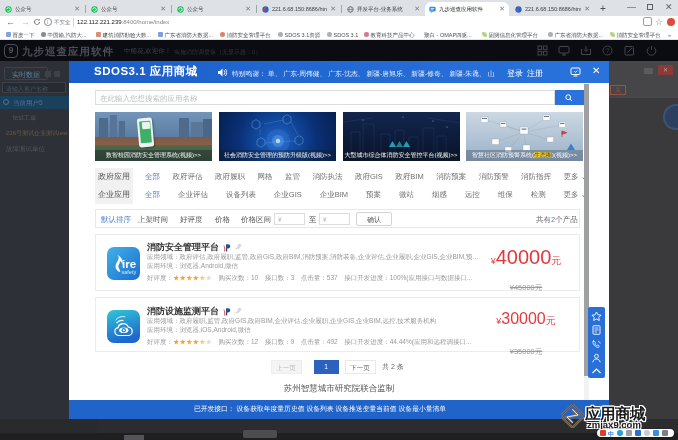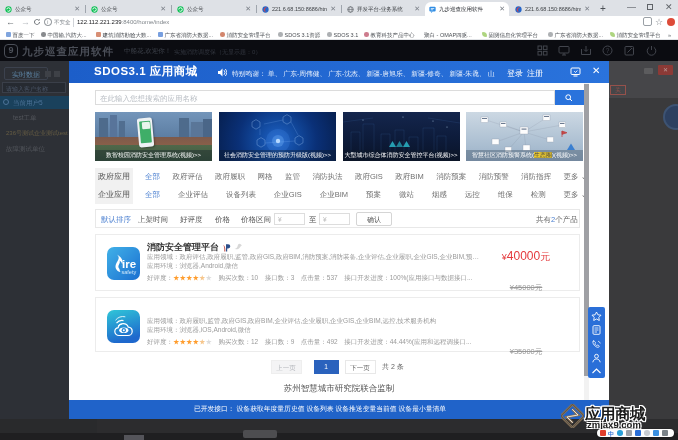--- a/index.html
+++ b/index.html
@@ -385,21 +385,21 @@
           </svg>
     <div class="a" style="left:51px;top:6px;font-size:9px;font-weight:bold;color:#333;">消防安全管理平台 <svg width="9" height="9" viewBox="0 0 9 9" style="vertical-align:-1.5px;">
               <path d="M2.2 8.5C2.6 5.5 2 3.4 1.2 1.8 2.8 2.8 3.6 4.8 3.4 8.5z" fill="#c0504a"></path>
               <path d="M4 1.2h2.2a2.1 2.1 0 0 1 0 4.2H5.2V8.5H4z" fill="#2d4f8a"></path>
             </svg> <svg width="10" height="9" viewBox="0 0 10 9" style="vertical-align:-1px;">
               <path d="M1.5 7c2-.4 3-1.8 3.2-3.2.2-1.5 1.3-2.3 2.4-1.9.8.3 1.1 1 1.9 1-.4.8-1.1.8-1.6 1.9-.6 1.2-1.5 2.3-3.4 2.4z" fill="#d8d8d8"></path>
             </svg></div>
     <div class="cline" style="top:17.5px;width:337px;">应用领域：政府评估,政府履职,监管,政府GIS,政府BIM,消防预案,消防装备,企业评估,企业履职,企业GIS,企业BIM,预案,微站,...</div>
     <div class="cline" style="top:26.5px;">应用环境：浏览器,Android,微信</div>
     <div class="cline" style="top:39px;width:390px;">好评度：<span class="stars">★★★★<span style="color:#f6c68c;">★</span><span style="color:#dcdcdc;">★</span></span>　购买次数：10　接口数：3　点击量：537　接口开发进度：100%(应用接口与数据接口...</div>
-    <div class="prc" style="top:11px;"><span style="font-size:9px;">¥</span><span style="font-size:12px;">40000</span><span style="font-size:10px;">元</span></div>
+    <div class="prc" style="top:11px;"><span style="font-size:9px;">¥</span><span style="font-size:20px;">40000</span><span style="font-size:10px;">元</span></div>
     <div class="oldp" style="top:32px;">¥45000元</div>
   </div>
 
   <div class="card" style="top:236px;height:55px;">
     <svg class="a" style="left:11px;top:12px;" width="33" height="33" viewBox="0 0 33 33">
             <defs>
               <linearGradient id="g2" x1="0" y1="0" x2=".3" y2="1">
                 <stop offset="0" stop-color="#30c6d8"></stop>
                 <stop offset="1" stop-color="#1e68cd"></stop>
               </linearGradient>
@@ -408,23 +408,30 @@
             <g fill="none" stroke="#fff" stroke-width="1.2">
               <path d="M9.5 13.2a7 7 0 0 1 7-2.6"></path>
               <path d="M8.5 10.2a10 10 0 0 1 9.8-3.4" stroke-width="1" opacity=".85"></path>
               <path d="M10.8 16a4.2 4.2 0 0 1 4-1.6" stroke-width="1" opacity=".9"></path>
               <path d="M12 25.5c-2.3 0-4.2-1.8-4.2-4 0-2 1.5-3.6 3.4-3.9.5-2.3 2.6-4 5.1-4 2.3 0 4.3 1.5 5 3.6 2.2.2 3.9 2 3.9 4.2 0 2.3-1.9 4.1-4.2 4.1z"></path>
             </g>
             <ellipse cx="16.8" cy="20.3" rx="4.6" ry="2.8" fill="#fff"></ellipse>
             <circle cx="16.8" cy="20.3" r="2.2" fill="#2887d6"></circle>
             <circle cx="16.8" cy="20.3" r="1" fill="#fff"></circle>
           </svg>
+    <div class="a" style="left:51px;top:7px;font-size:9px;font-weight:bold;color:#333;">消防设施监测平台 <svg width="9" height="9" viewBox="0 0 9 9" style="vertical-align:-1.5px;">
+              <path d="M2.2 8.5C2.6 5.5 2 3.4 1.2 1.8 2.8 2.8 3.6 4.8 3.4 8.5z" fill="#c0504a"></path>
+              <path d="M4 1.2h2.2a2.1 2.1 0 0 1 0 4.2H5.2V8.5H4z" fill="#2d4f8a"></path>
+            </svg> <svg width="10" height="9" viewBox="0 0 10 9" style="vertical-align:-1px;">
+              <path d="M1.5 7c2-.4 3-1.8 3.2-3.2.2-1.5 1.3-2.3 2.4-1.9.8.3 1.1 1 1.9 1-.4.8-1.1.8-1.6 1.9-.6 1.2-1.5 2.3-3.4 2.4z" fill="#d8d8d8"></path>
+            </svg></div>
     <div class="cline" style="top:18.5px;width:337px;">应用领域：政府履职,监管,政府GIS,政府BIM,企业评估,企业履职,企业GIS,企业BIM,远控,技术服务机构</div>
     <div class="cline" style="top:27.5px;">应用环境：浏览器,iOS,Android,微信</div>
     <div class="cline" style="top:39.5px;width:390px;">好评度：<span class="stars">★★★★<span style="color:#f6c68c;">★</span><span style="color:#dcdcdc;">★</span></span>　购买次数：12　接口数：9　点击量：492　接口开发进度：44.44%(应用和远程调接口...</div>
+    <div class="prc" style="top:12px;"><span style="font-size:9px;">¥</span><span style="font-size:16px;">30000</span><span style="font-size:10px;">元</span></div>
     <div class="oldp" style="top:33px;">¥35000元</div>
   </div>
 
   <div class="pgbtn" style="left:201.5px;width:31px;background:#f4f4f5;color:#b4b7bc;border:1px solid #eee;">上一页</div>
   <div class="pgbtn" style="left:244.5px;width:25px;background:#2a62bd;color:#fff;">1</div>
   <div class="pgbtn" style="left:275.5px;width:31px;background:#fff;color:#666;border:1px solid #e8e8e8;">下一页</div>
   <div class="pgbtn" style="left:313px;color:#666;font-size:7px;">共 2 条</div>
   <div class="a" style="left:0;top:322px;width:540px;text-align:center;font-size:8.5px;color:#555;">苏州智慧城市研究院联合监制</div>
 </div>
 <div class="a" id="mfoot">已开发接口：  设备获取年度量历史值  设备列表  设备推送变量当前值  设备最小量清单</div>

